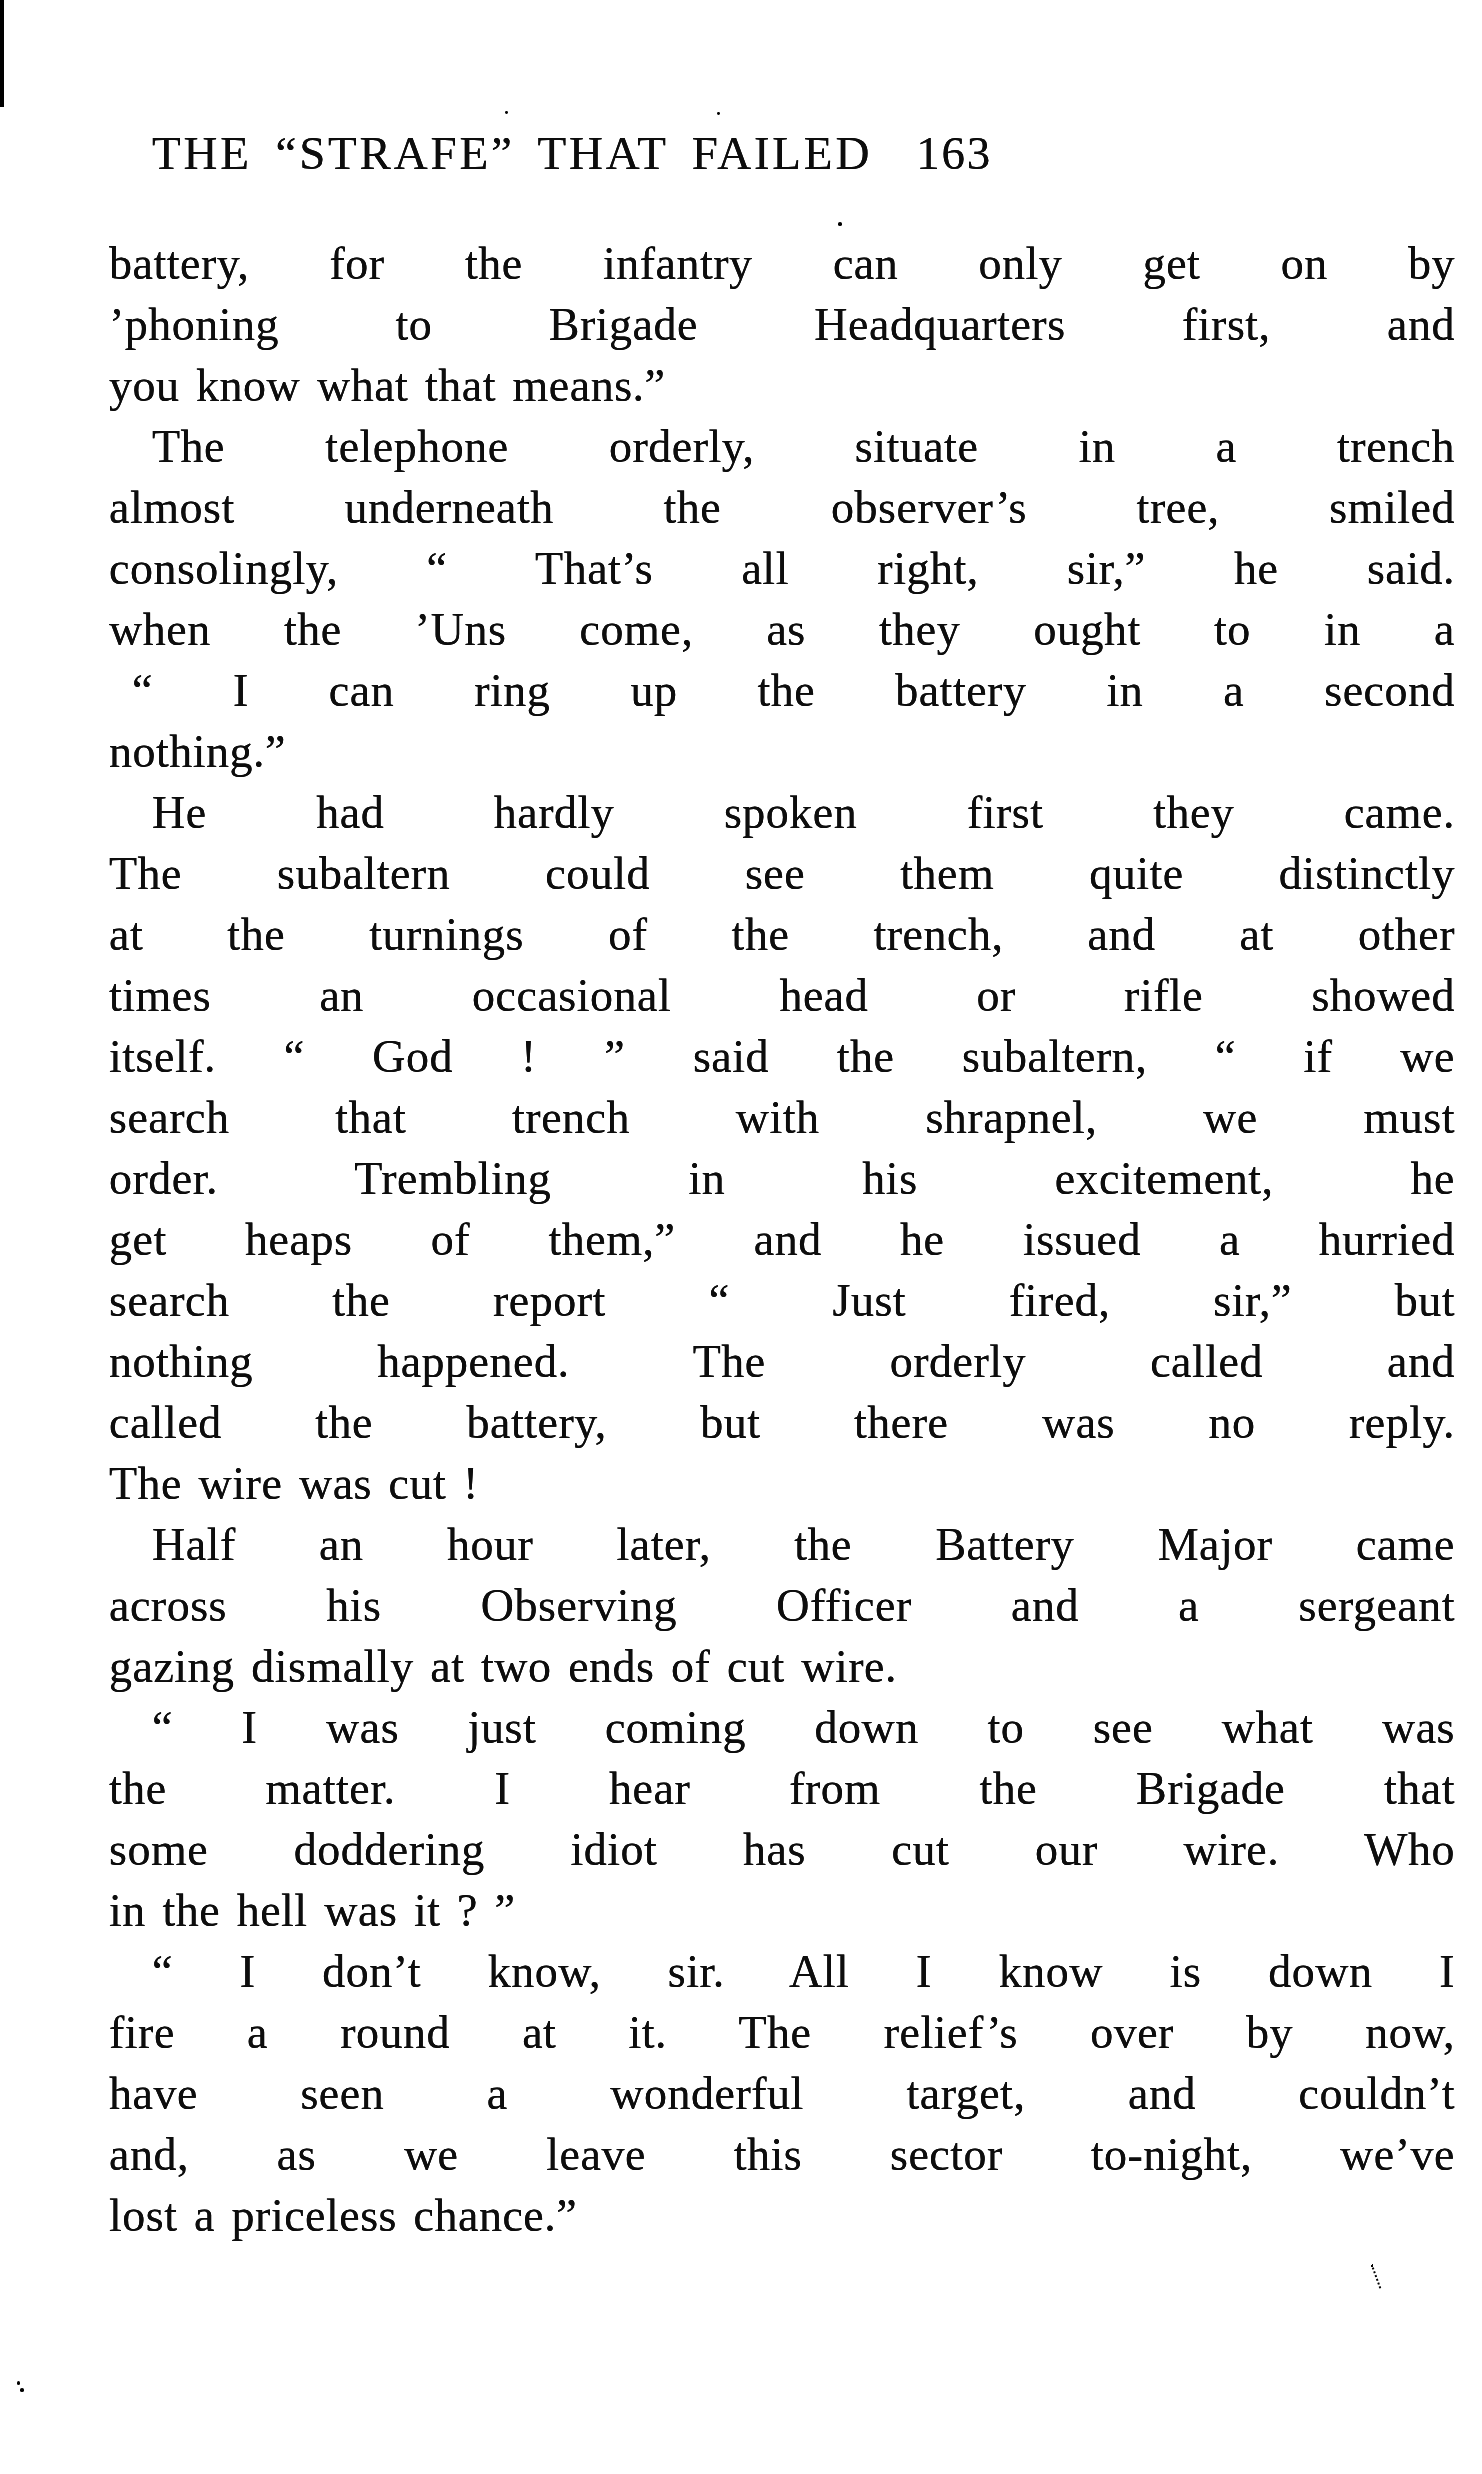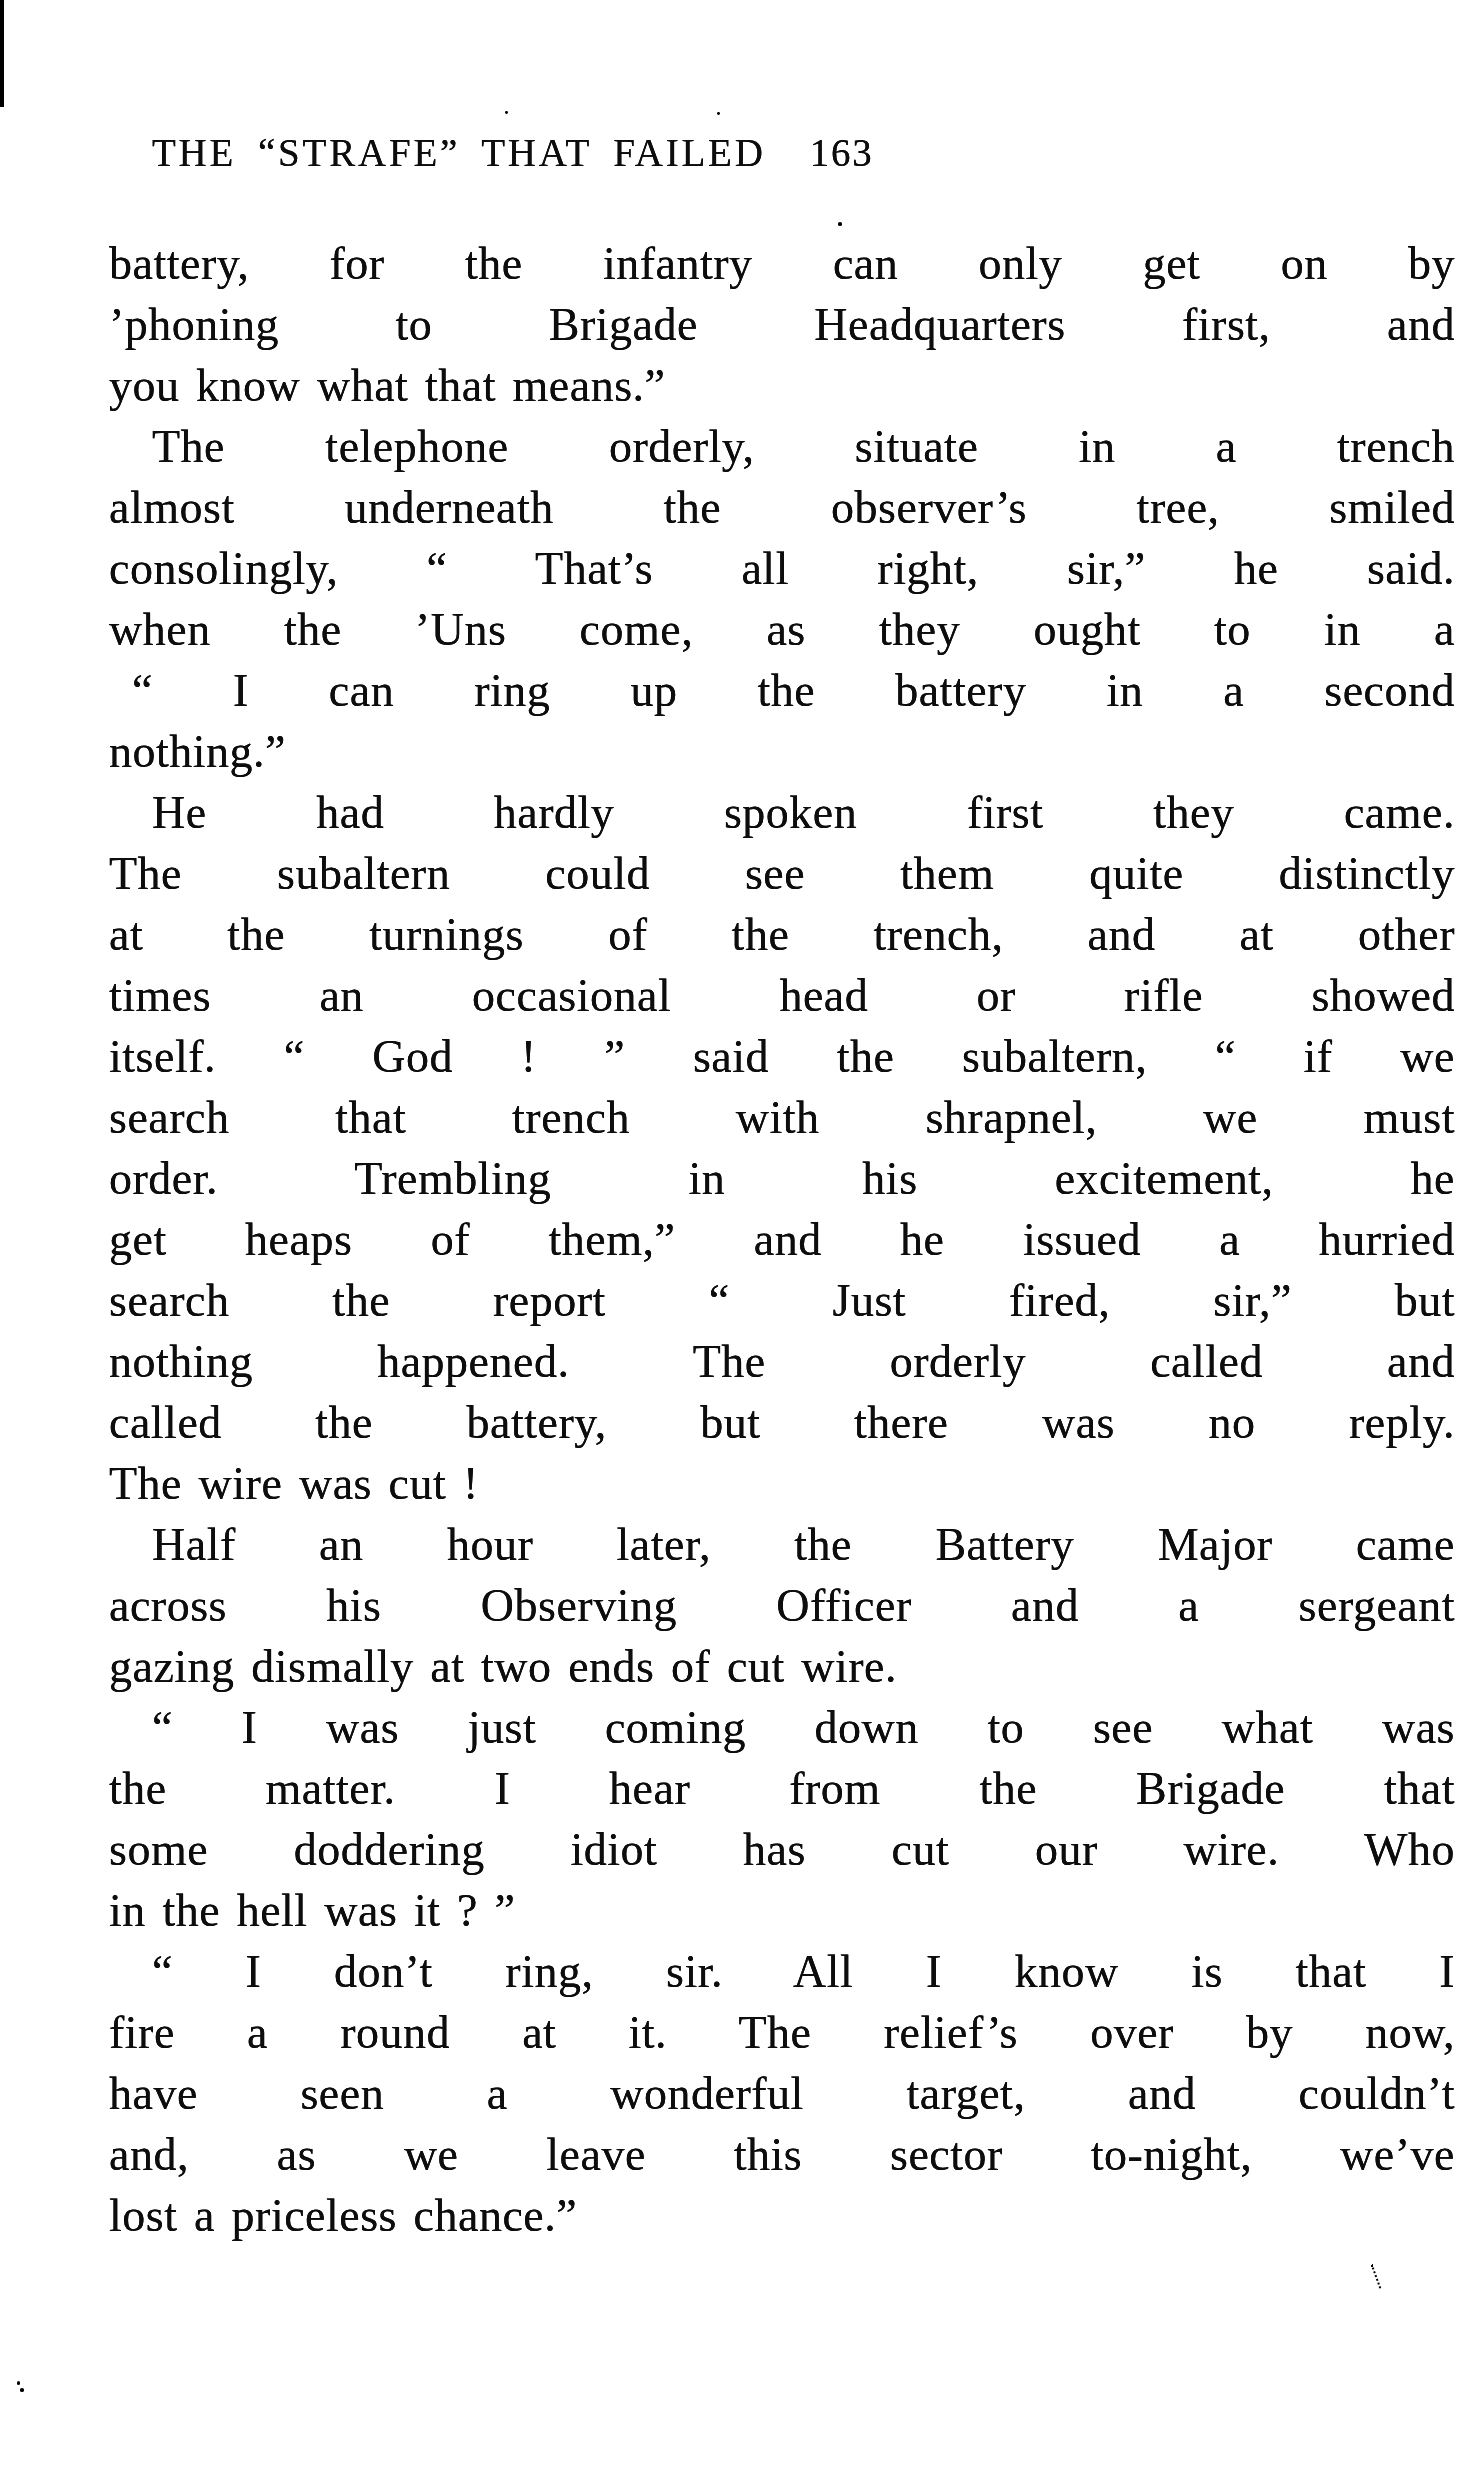--- a/index.html
+++ b/index.html
@@ -30,21 +30,21 @@
     background: none;
   }
   
   .running-head {
     position: absolute;
     top: 121px; left: 109px; width: 1346px;
     padding-left: 43px;
     box-sizing: border-box;
     display: flex;
     align-items: flex-start;
-    font-size: 39px;
+    font-size: 47px;
     line-height: 64px;
     letter-spacing: 2.8px;
     word-spacing: 9.2px;
     white-space: nowrap;
     text-shadow: 0 0 0.6px #000;
   }
   .running-head .pageno { margin-left: 44px; letter-spacing: 1.8px; }
   
   .page-text {
     position: absolute;
@@ -102,20 +102,20 @@
       <div class="line">nothing happened. The orderly called and</div>
       <div class="line">called the battery, but there was no reply.</div>
       <div class="line nojust">The wire was cut !</div>
       <div class="line indent">Half an hour later, the Battery Major came</div>
       <div class="line">across his Observing Officer and a sergeant</div>
       <div class="line nojust">gazing dismally at two ends of cut wire.</div>
       <div class="line indent">“ I was just coming down to see what was</div>
       <div class="line">the matter. I hear from the Brigade that</div>
       <div class="line">some doddering idiot has cut our wire. Who</div>
       <div class="line nojust">in the hell was it ? ”</div>
-      <div class="line indent">“ I don’t ring, sir. All I know is that I</div>
+      <div class="line indent">“ I don’t know, sir. All I know is down I</div>
       <div class="line">fire a round at it. The relief’s over by now,</div>
       <div class="line">have seen a wonderful target, and couldn’t</div>
       <div class="line">and, as we leave this sector to-night, we’ve</div>
       <div class="line nojust">lost a priceless chance.”</div>
     </div>
 </div>
 
 
 </body></html>

